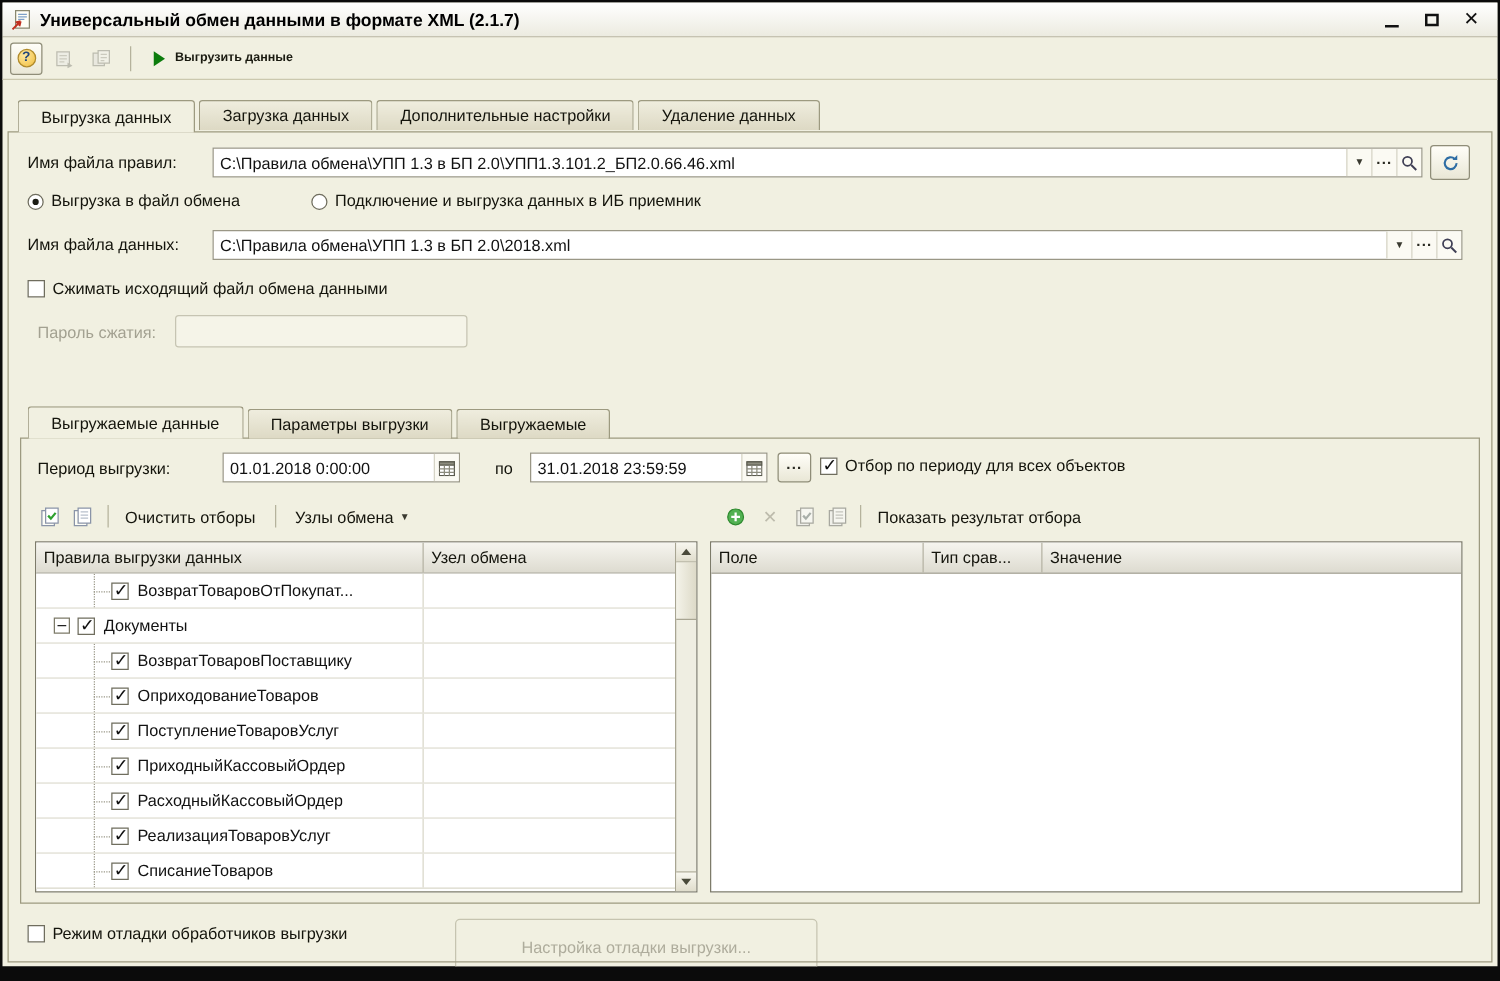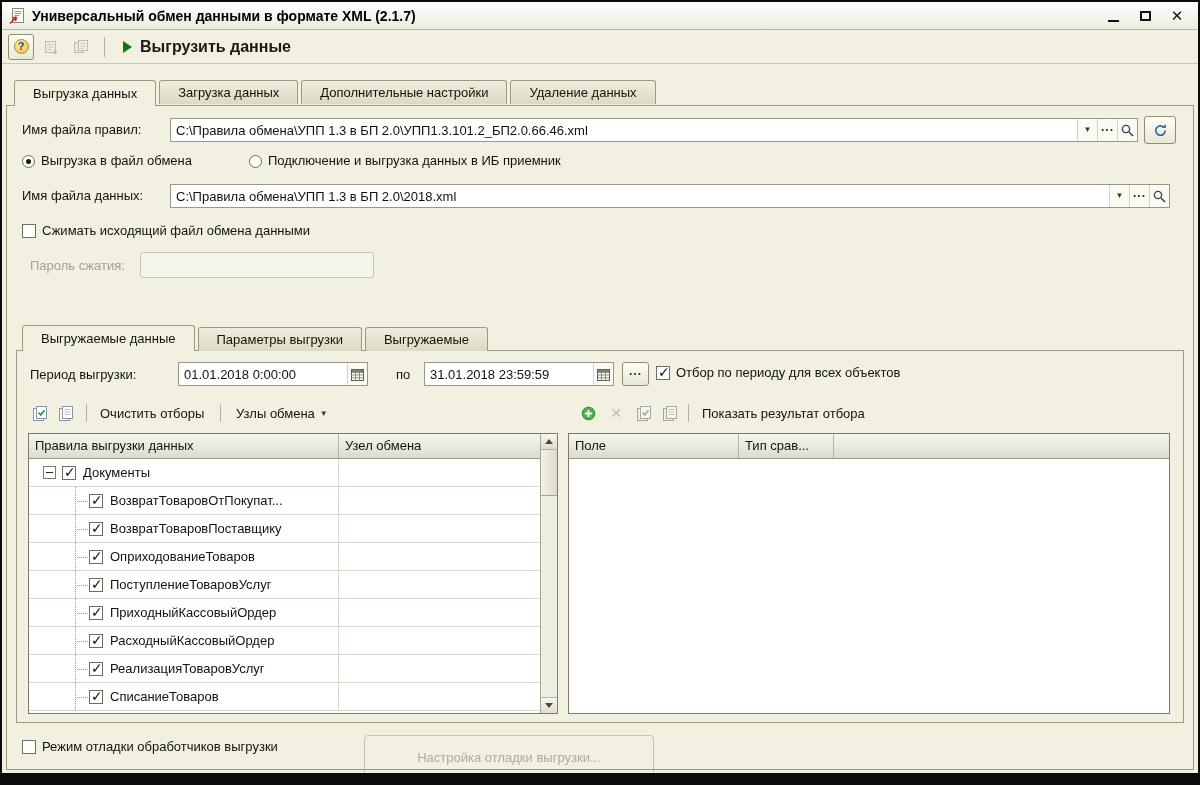--- a/index.html
+++ b/index.html
@@ -17,21 +17,21 @@
 .g-close{font-size:15px;font-weight:bold;color:#111;line-height:1}
 
 .toolbar{position:absolute;left:0;top:28px;right:0;height:34px;display:flex;align-items:center;gap:4px;padding-left:6px;border-bottom:1px solid #cbc8ae;background:#f1f0e1}
 .tbtn{display:inline-flex;align-items:center;justify-content:center;width:26px;height:26px}
 .tbtn.bordered{border:1px solid #8f8d78;border-radius:3px;background:linear-gradient(#fffef8,#e9e7d6);cursor:pointer}
 .tbtn.dis{opacity:.6}
 .helpc{display:inline-block;width:15px;height:15px;border-radius:50%;background:radial-gradient(circle at 35% 30%,#ffe9a0,#f0bd3e);border:1px solid #b08a2a;color:#23477c;font-weight:bold;font-size:11px;line-height:13px;text-align:center}
 .vsep{width:1px;height:20px;background:#b5b29c;margin:0 6px}
 .runbtn{display:flex;align-items:center;gap:8px;height:26px;padding:0 8px;cursor:pointer}
 .play{width:0;height:0;border-left:9px solid #0c7c0c;border-top:6px solid transparent;border-bottom:6px solid transparent}
-.runlbl{font-weight:bold;font-size:16px;color:#1a1a10}
+.runlbl{font-weight:bold;font-size:10px;color:#1a1a10}
 
 .tabstrip{position:absolute;left:12px;top:78px;height:26px;display:flex;gap:3px;z-index:5}
 .tab{height:24px;line-height:23px;padding:0 18px;background:linear-gradient(#efedde,#ddd9c4);border:1px solid #9d9a80;border-bottom:none;border-radius:3px 3px 0 0;cursor:pointer;white-space:nowrap}
 .tab.active{height:26px;line-height:25px;background:#f1f0e1;z-index:6}
 .pageborder{position:absolute;left:4px;right:4px;top:103px;bottom:3px;border:1px solid #9d9a80;pointer-events:none;z-index:1}
 .innertabs{position:absolute;left:20px;top:323px;height:26px;display:flex;align-items:flex-end;gap:3px;z-index:5}
 .panelborder{position:absolute;left:14px;top:348px;right:14px;height:373px;border:1px solid #9d9a80;pointer-events:none;z-index:1}
 
 .lbl{font-size:13px;line-height:16px;white-space:nowrap}
 .lbl.dis{color:#a3a191}
@@ -287,32 +287,32 @@
   <span class="txtbtn" style="left:696px;top:400px">
     <span>Показать результат отбора</span>
   </span>
 
   <div class="dtable" style="left:26px;top:431px;width:530px;height:281px">
     <div class="thead" style="margin-right:17px">
       <div class="th" style="width:310px">Правила выгрузки данных</div>
       <div class="th last" style="flex:1">Узел обмена</div>
     </div>
     <div class="tbody" style="margin-right:17px">
+        <div class="trow child">
+          <div class="tc c1">
+            <span class="cb checked"></span>
+            <span class="rlabel">ВозвратТоваровОтПокупат...</span>
+          </div>
+          <div class="tc c2"></div>
+        </div>
         <div class="trow">
           <div class="tc c1">
             <span class="expander"></span>
             <span class="cb checked"></span>
             <span class="rlabel">Документы</span>
-          </div>
-          <div class="tc c2"></div>
-        </div>
-        <div class="trow child">
-          <div class="tc c1">
-            <span class="cb checked"></span>
-            <span class="rlabel">ВозвратТоваровОтПокупат...</span>
           </div>
           <div class="tc c2"></div>
         </div>
         <div class="trow child">
           <div class="tc c1">
             <span class="cb checked"></span>
             <span class="rlabel">ВозвратТоваровПоставщику</span>
           </div>
           <div class="tc c2"></div>
         </div>
@@ -367,20 +367,21 @@
       <div class="sbtn bottom">
           <span class="tri-down"></span>
         </div>
     </div>
   </div>
 
   <div class="dtable" style="left:566px;top:431px;width:602px;height:281px">
     <div class="thead">
       <div class="th" style="width:170px">Поле</div>
       <div class="th" style="width:95px">Тип срав...</div>
+      <div class="th last" style="flex:1">Значение</div>
     </div>
     <div class="tbody"></div>
   </div>
 
   <span class="opt" style="left:20px;top:737px">
     <span class="cb"></span>
     <span class="lbl">Режим отладки обработчиков выгрузки</span>
   </span>
   <div class="disbtn" style="left:362px;top:733px;width:290px;height:44px">
     <span>Настройка отладки выгрузки...</span>

